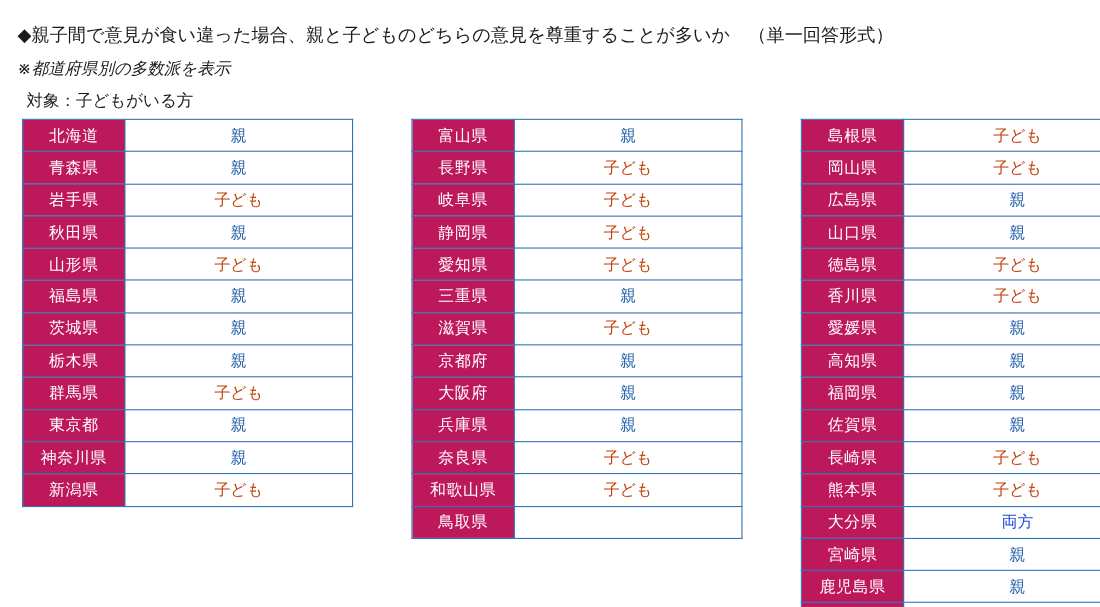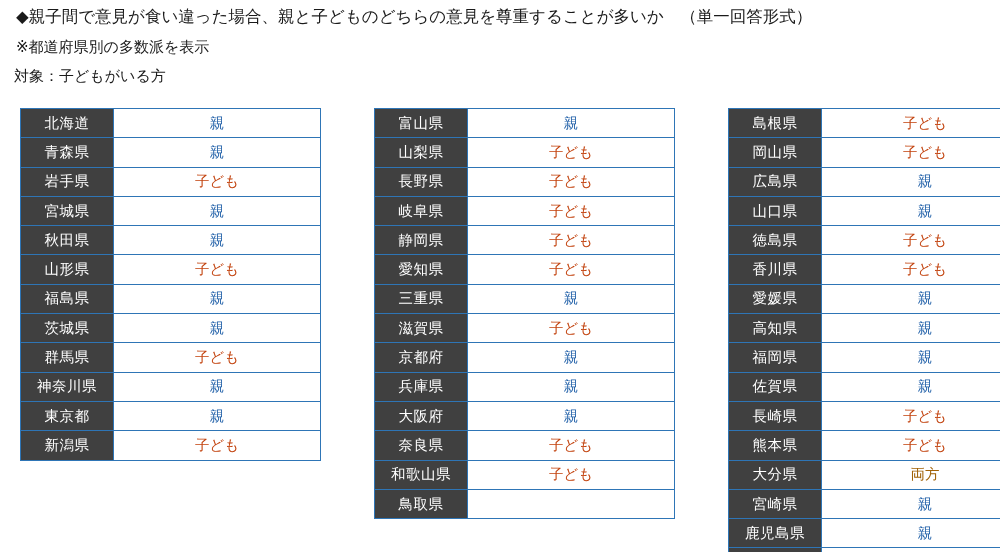--- a/index.html
+++ b/index.html
@@ -12,41 +12,42 @@
     height: 552px;
     font-family: "Liberation Sans", "DejaVu Sans", sans-serif;
     color: #1a1a1a;
     overflow: hidden;
   }
   .page {
     position: relative;
     width: 792px;
     height: 552px;
     box-sizing: border-box;
-    padding: 2px 14px 0 14px;
+    padding: 18px 14px 0 14px;
   }
   .headline {
     font-size: 16.5px;
     line-height: 1.5;
     color: #1a1a1a;
     margin: 2px 0 0 2px;
     white-space: nowrap;
   }
   .subline {
     font-size: 15px;
     line-height: 1.5;
     color: #1a1a1a;
     margin: 7px 0 0 2px;
     white-space: nowrap;
+    font-style: italic;
   }
   .targetline {
     font-size: 15px;
     line-height: 1.5;
     color: #1a1a1a;
-    margin: 7px 0 0 0;
+    margin: 7px 0 0 10px;
     white-space: nowrap;
   }
   .columns {
     position: absolute;
     top: 108px;
     left: 14px;
     width: 972px;
     display: flex;
     gap: 0;
   }
@@ -66,32 +67,32 @@
     height: 28.3px;
     padding: 0;
     border: 1px solid #2e75b6;
     font-size: 14.5px;
     text-align: center;
     vertical-align: middle;
     white-space: nowrap;
   }
   td.name {
     width: 92px;
-    background: #404040;
+    background: #be185d;
     color: #ffffff;
     letter-spacing: 0.5px;
     font-family: Liberation Serif, serif;
   }
   td.val {
     width: 206px;
     background: #ffffff;
   }
   .v-parent { color: #1f5fa8; }
   .v-child  { color: #c2410c; }
-  .v-both   { color: #a16207; }
+  .v-both   { color: #1d4ed8; }
 </style>
 </head>
 <body>
 
 <div class="page">
 
   <div class="headline">◆親子間で意見が食い違った場合、親と子どものどちらの意見を尊重することが多いか　（単一回答形式）</div>
   <div class="subline">※都道府県別の多数派を表示</div>
   <div class="targetline">対象：子どもがいる方</div>
 
@@ -105,70 +106,66 @@
             </tr>
             <tr>
               <td class="name">青森県</td>
               <td class="val"><span class="v-parent">親</span></td>
             </tr>
             <tr>
               <td class="name">岩手県</td>
               <td class="val"><span class="v-child">子ども</span></td>
             </tr>
             <tr>
-              <td class="name">宮城県</td>
-              <td class="val"><span class="v-parent">親</span></td>
-            </tr>
-            <tr>
               <td class="name">秋田県</td>
               <td class="val"><span class="v-parent">親</span></td>
             </tr>
             <tr>
               <td class="name">山形県</td>
               <td class="val"><span class="v-child">子ども</span></td>
             </tr>
             <tr>
               <td class="name">福島県</td>
               <td class="val"><span class="v-parent">親</span></td>
             </tr>
             <tr>
               <td class="name">茨城県</td>
               <td class="val"><span class="v-parent">親</span></td>
             </tr>
             <tr>
+              <td class="name">栃木県</td>
+              <td class="val"><span class="v-parent">親</span></td>
+            </tr>
+            <tr>
               <td class="name">群馬県</td>
               <td class="val"><span class="v-child">子ども</span></td>
             </tr>
             <tr>
+              <td class="name">東京都</td>
+              <td class="val"><span class="v-parent">親</span></td>
+            </tr>
+            <tr>
               <td class="name">神奈川県</td>
-              <td class="val"><span class="v-parent">親</span></td>
-            </tr>
-            <tr>
-              <td class="name">東京都</td>
               <td class="val"><span class="v-parent">親</span></td>
             </tr>
             <tr>
               <td class="name">新潟県</td>
               <td class="val"><span class="v-child">子ども</span></td>
             </tr>
           </tbody>
         </table>
     </div>
     <div class="col col-2">
       <table class="pref">
           <tbody>
             <tr>
               <td class="name">富山県</td>
               <td class="val"><span class="v-parent">親</span></td>
             </tr>
             <tr>
-              <td class="name">山梨県</td>
-              <td class="val"><span class="v-child">子ども</span></td>
-            </tr>
-            <tr>
               <td class="name">長野県</td>
               <td class="val"><span class="v-child">子ども</span></td>
             </tr>
             <tr>
               <td class="name">岐阜県</td>
               <td class="val"><span class="v-child">子ども</span></td>
             </tr>
             <tr>
               <td class="name">静岡県</td>
               <td class="val"><span class="v-child">子ども</span></td>
@@ -183,25 +180,25 @@
             </tr>
             <tr>
               <td class="name">滋賀県</td>
               <td class="val"><span class="v-child">子ども</span></td>
             </tr>
             <tr>
               <td class="name">京都府</td>
               <td class="val"><span class="v-parent">親</span></td>
             </tr>
             <tr>
+              <td class="name">大阪府</td>
+              <td class="val"><span class="v-parent">親</span></td>
+            </tr>
+            <tr>
               <td class="name">兵庫県</td>
-              <td class="val"><span class="v-parent">親</span></td>
-            </tr>
-            <tr>
-              <td class="name">大阪府</td>
               <td class="val"><span class="v-parent">親</span></td>
             </tr>
             <tr>
               <td class="name">奈良県</td>
               <td class="val"><span class="v-child">子ども</span></td>
             </tr>
             <tr>
               <td class="name">和歌山県</td>
               <td class="val"><span class="v-child">子ども</span></td>
             </tr>

